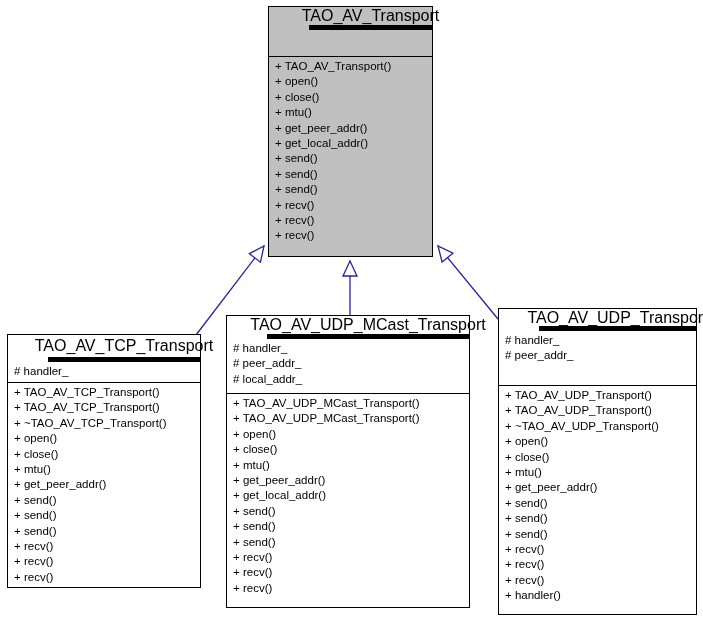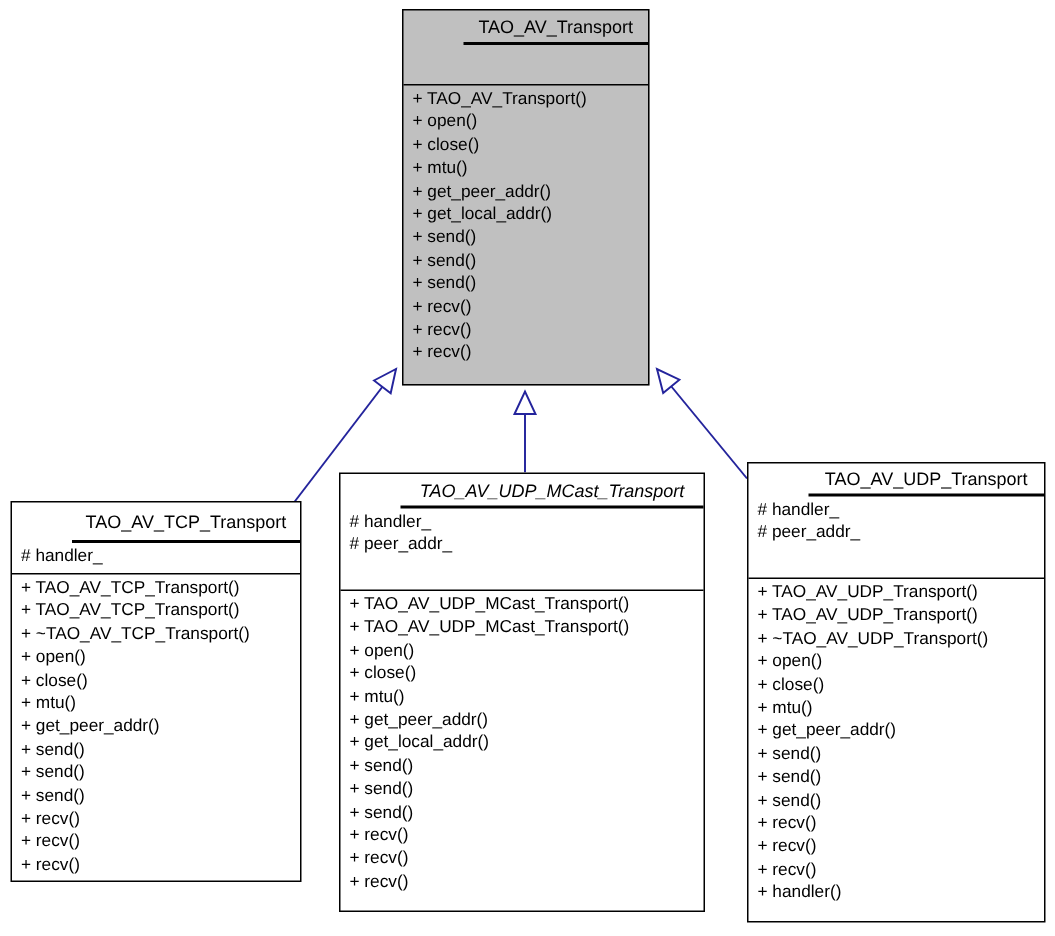--- a/index.html
+++ b/index.html
@@ -24,26 +24,26 @@
     flex-direction: column;
     font-size: 11.5px;
     color: #000000;
   }
   .uml-class.base {
     background: #c0c0c0;
   }
   .uml-title {
     box-sizing: border-box;
     flex: 0 0 auto;
-    border-bottom: 2px solid #000000;
+    border-bottom: 5px solid #000000;
     display: flex;
     align-items: center;
     justify-content: center;
     white-space: nowrap;
-    font-size: 12px;
+    font-size: 16px;
     margin-left: 40px;
   }
   .uml-attrs {
     box-sizing: border-box;
     flex: 0 0 auto;
     border-bottom: 1px solid #000000;
     padding: 2px 6px 0 6px;
     overflow: hidden;
   }
   .uml-methods {
@@ -114,24 +114,25 @@
         <div class="member">+ send()</div>
         <div class="member">+ send()</div>
         <div class="member">+ send()</div>
         <div class="member">+ recv()</div>
         <div class="member">+ recv()</div>
         <div class="member">+ recv()</div>
       </div>
   </div>
 
   <div class="uml-class" style="left:226px; top:315px; width:244px; height:293px;">
-    <div class="uml-title" style="height:23px;font-style:italic;">TAO_AV_UDP_MCast_Transport</div>
+    <div class="uml-title" style="height:23px;">TAO_AV_UDP_MCast_Transport</div>
     <div class="uml-attrs" style="height:55px;">
         <div class="member"># handler_</div>
         <div class="member"># peer_addr_</div>
+        <div class="member"># local_addr_</div>
       </div>
     <div class="uml-methods">
         <div class="member">+ TAO_AV_UDP_MCast_Transport()</div>
         <div class="member">+ TAO_AV_UDP_MCast_Transport()</div>
         <div class="member">+ open()</div>
         <div class="member">+ close()</div>
         <div class="member">+ mtu()</div>
         <div class="member">+ get_peer_addr()</div>
         <div class="member">+ get_local_addr()</div>
         <div class="member">+ send()</div>

